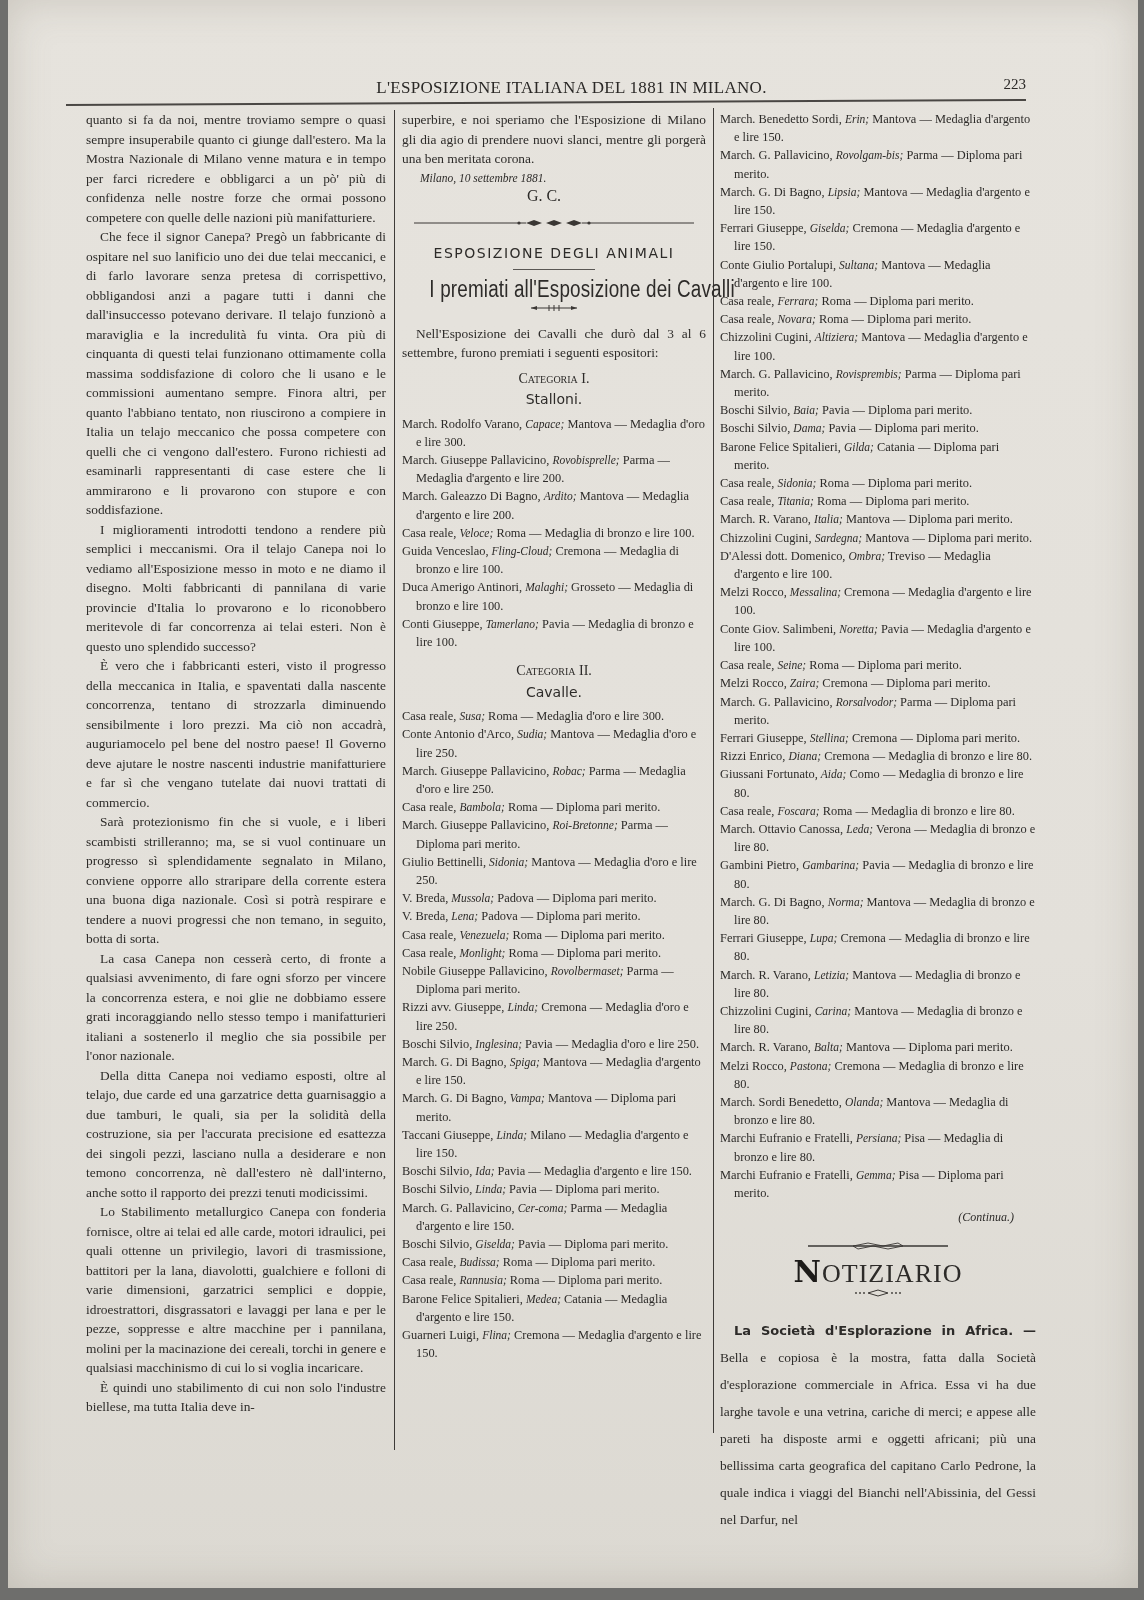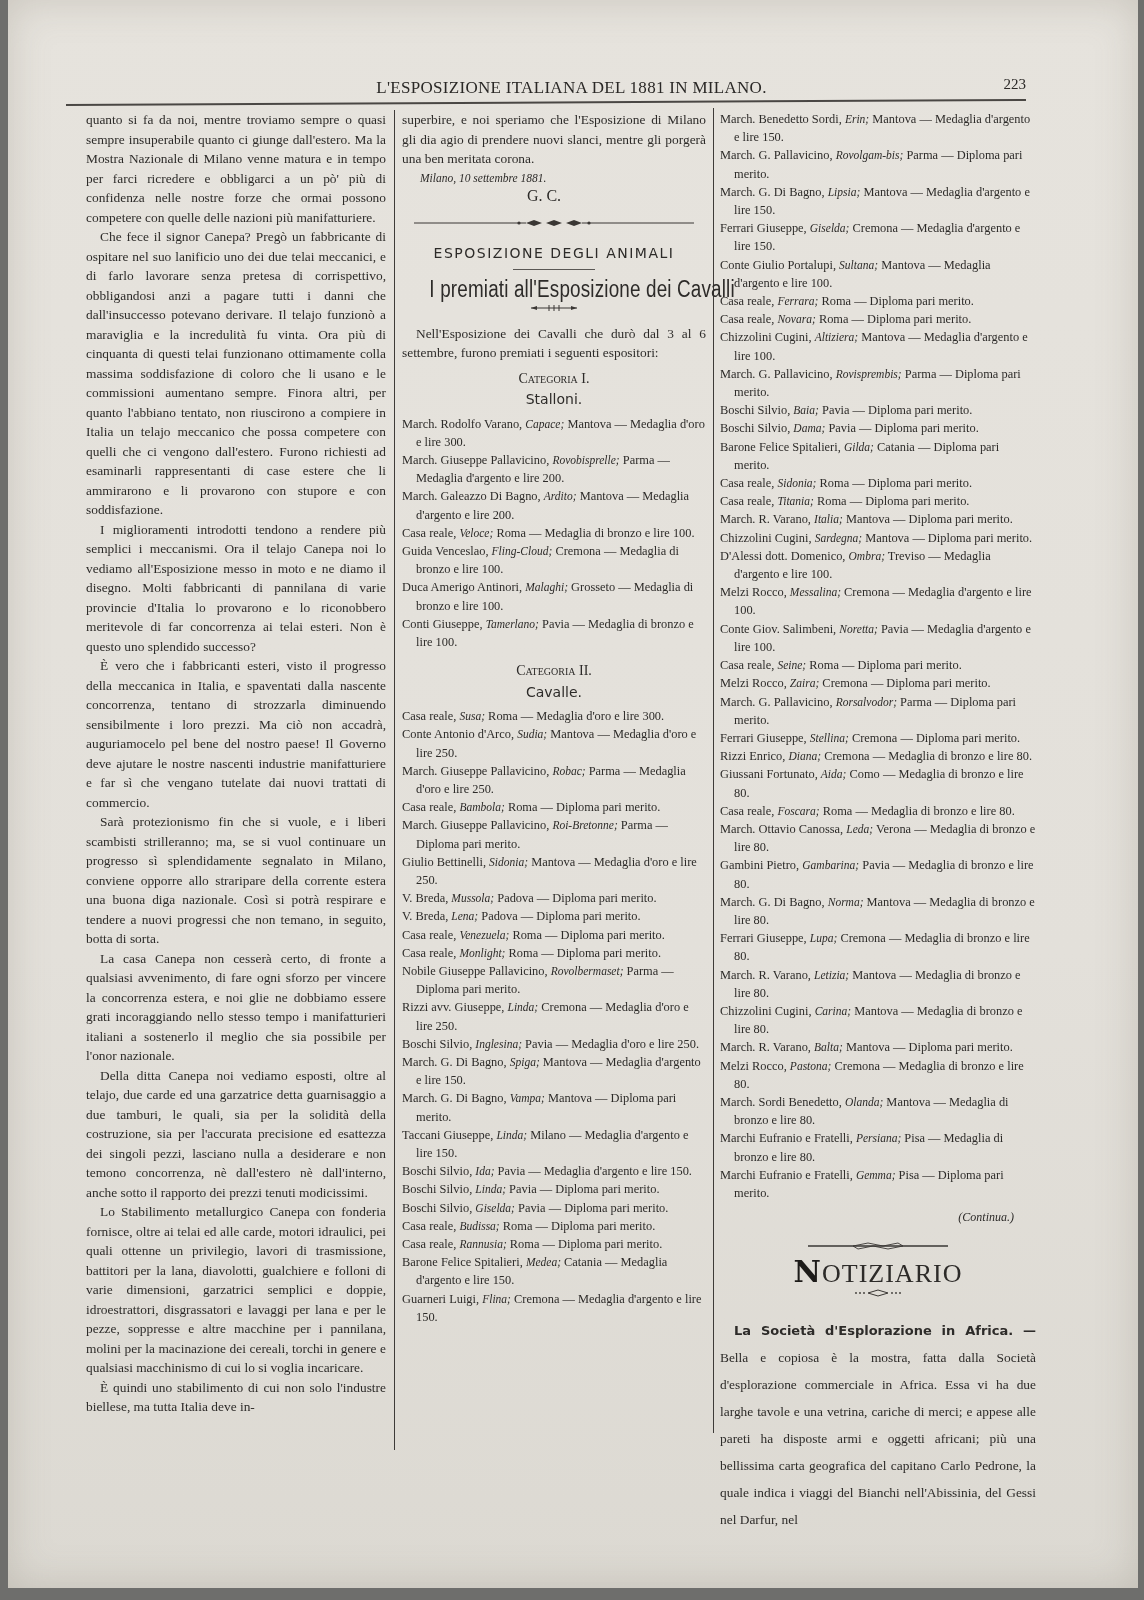--- a/index.html
+++ b/index.html
@@ -114,20 +114,21 @@
         <p class="entry"><span>Casa reale, </span><i>Venezuela;</i><span> Roma — Diploma pari merito.</span></p>
         <p class="entry"><span>Casa reale, </span><i>Monlight;</i><span> Roma — Diploma pari merito.</span></p>
         <p class="entry"><span>Nobile Giuseppe Pallavicino, </span><i>Rovolbermaset;</i><span> Parma — Diploma pari merito.</span></p>
         <p class="entry"><span>Rizzi avv. Giuseppe, </span><i>Linda;</i><span> Cremona — Medaglia d'oro e lire 250.</span></p>
         <p class="entry"><span>Boschi Silvio, </span><i>Inglesina;</i><span> Pavia — Medaglia d'oro e lire 250.</span></p>
         <p class="entry"><span>March. G. Di Bagno, </span><i>Spiga;</i><span> Mantova — Medaglia d'argento e lire 150.</span></p>
         <p class="entry"><span>March. G. Di Bagno, </span><i>Vampa;</i><span> Mantova — Diploma pari merito.</span></p>
         <p class="entry"><span>Taccani Giuseppe, </span><i>Linda;</i><span> Milano — Medaglia d'argento e lire 150.</span></p>
         <p class="entry"><span>Boschi Silvio, </span><i>Ida;</i><span> Pavia — Medaglia d'argento e lire 150.</span></p>
         <p class="entry"><span>Boschi Silvio, </span><i>Linda;</i><span> Pavia — Diploma pari merito.</span></p>
+        <p class="entry"><span>March. G. Pallavicino, </span><i>Cer-coma;</i><span> Parma — Medaglia d'argento e lire 150.</span></p>
         <p class="entry"><span>Boschi Silvio, </span><i>Giselda;</i><span> Pavia — Diploma pari merito.</span></p>
         <p class="entry"><span>Casa reale, </span><i>Budissa;</i><span> Roma — Diploma pari merito.</span></p>
         <p class="entry"><span>Casa reale, </span><i>Rannusia;</i><span> Roma — Diploma pari merito.</span></p>
         <p class="entry"><span>Barone Felice Spitalieri, </span><i>Medea;</i><span> Catania — Medaglia d'argento e lire 150.</span></p>
         <p class="entry"><span>Guarneri Luigi, </span><i>Flina;</i><span> Cremona — Medaglia d'argento e lire 150.</span></p>
       </div>
   </div>
 
   <div class="col col3">
     <div>

